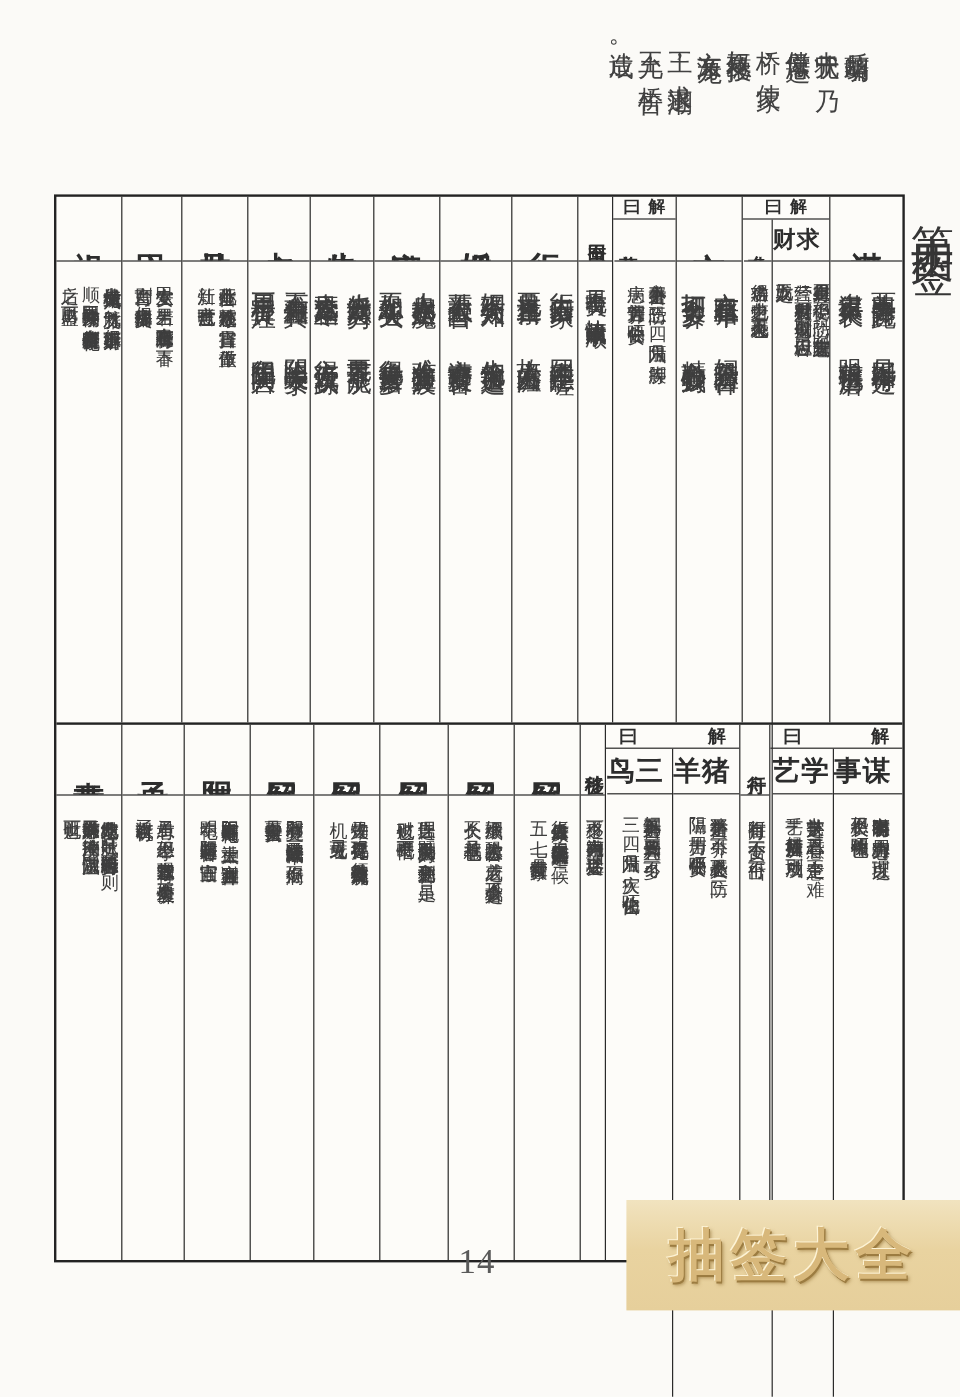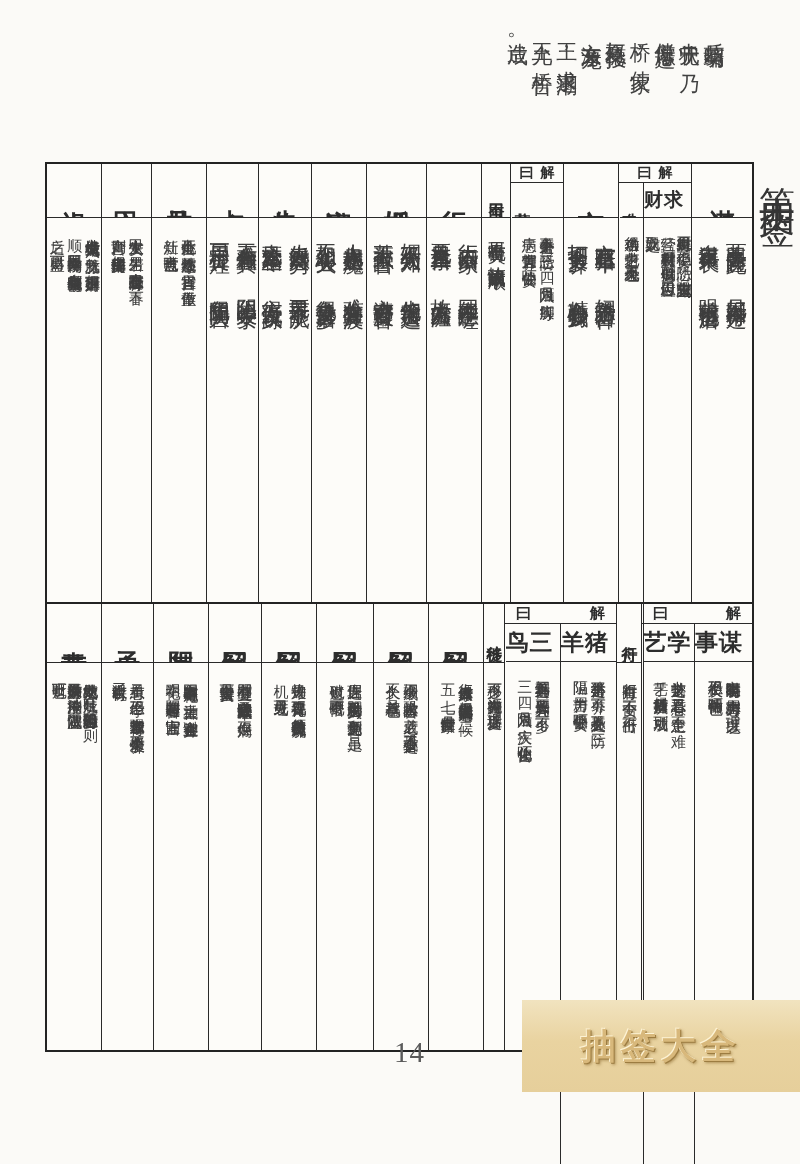--- a/index.html
+++ b/index.html
@@ -48,25 +48,25 @@
   .grow{flex:1;display:flex;flex-direction:row-reverse;}
   .grow > * { box-sizing:border-box; }
   .grow > * + * { border-right:1.6px solid #2a2a2a; }
   .gcol{display:flex;flex-direction:column;flex:0 0 auto;}
   .ghd{height:34px;border-bottom:1.6px solid #2a2a2a;display:flex;align-items:center;overflow:hidden;}
   .t2 .ghd{height:37px;}
   .gbd{flex:1;display:flex;justify-content:center;padding:7px 0;overflow:hidden;}
   .hrtl{unicode-bidi:bidi-override;direction:rtl;font-size:23px;font-weight:600;letter-spacing:1px;color:#2d2d2d;}
   .hrtl.sm{font-size:19px;}
   
-  .page-number{position:absolute;left:394px;top:1036px;font-size:29px;color:#5a5a5a;letter-spacing:1px;}
+  .page-number{position:absolute;left:382px;top:1036px;font-size:29px;color:#5a5a5a;letter-spacing:1px;}
   .wm{position:absolute;left:522px;top:1000px;width:278px;height:92px;
       background:linear-gradient(180deg,#f1e3bf 0%,#e9d3a0 45%,#e6cf9b 100%);
       display:flex;align-items:center;justify-content:center;}
-  .wm-text{font-size:35px;font-weight:bold;letter-spacing:5px;color:#d8b87b;
+  .wm-text{font-size:47px;font-weight:bold;letter-spacing:5px;color:#d8b87b;
       text-shadow:-1px -1px 0 #fdf3d5, 1px 1px 0 #9c7c41, 2px 2px 3px rgba(130,95,35,.55);}
 </style>
 </head>
 <body>
 
 <div class="story">后葵端明
 中状元,乃
 偿母愿造
 桥,使家
 奴夏德投

